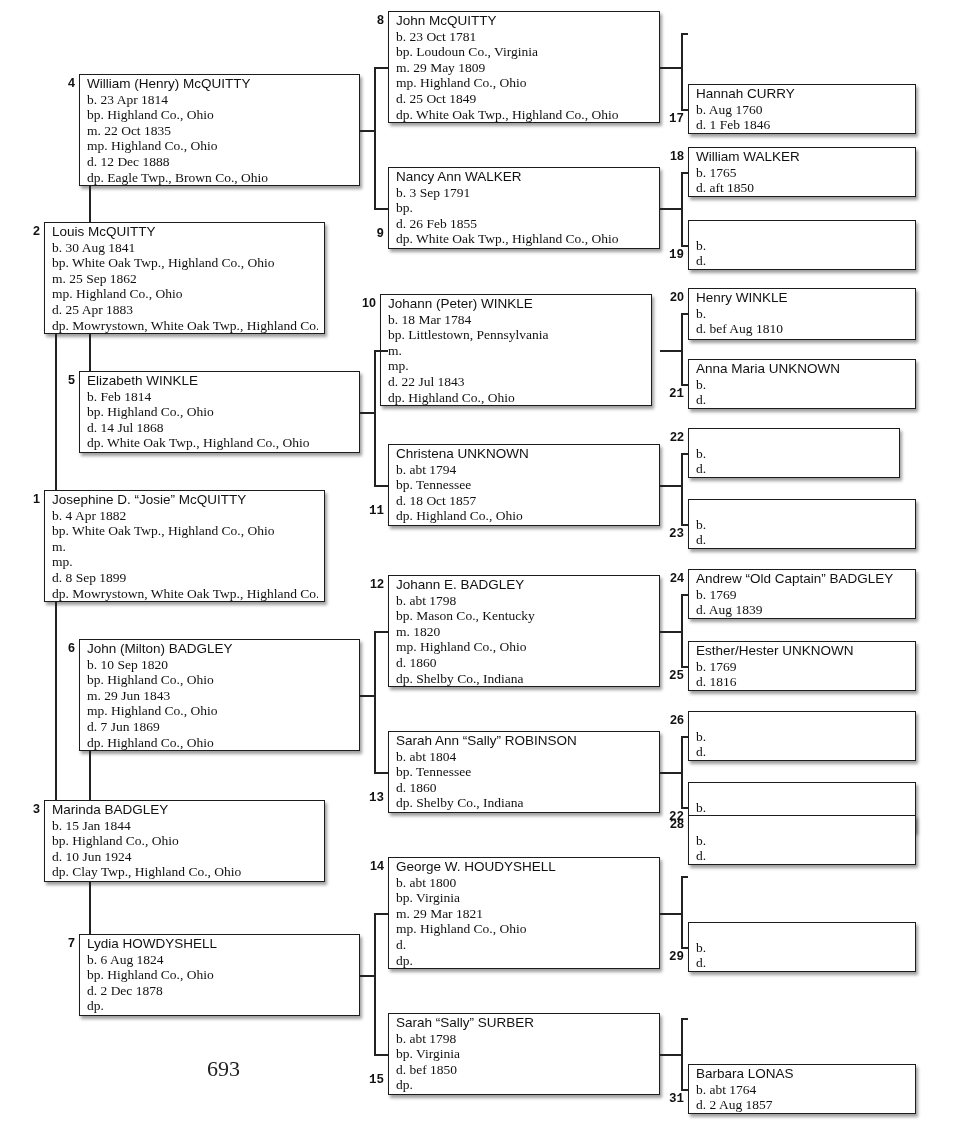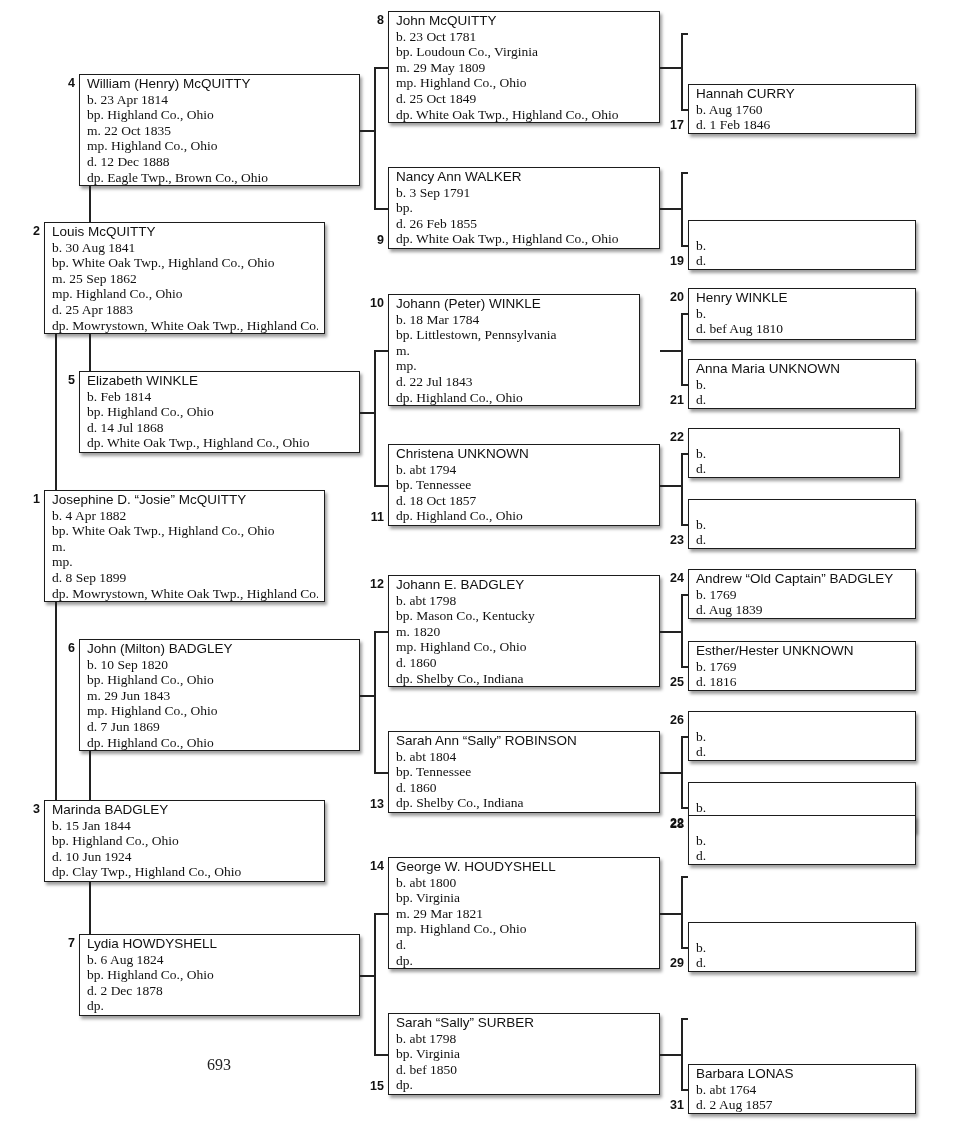--- a/index.html
+++ b/index.html
@@ -6,24 +6,24 @@
   #chart{position:relative;width:960px;height:1125px;background:#fff;overflow:hidden;
          font-family:"Liberation Sans",sans-serif;color:#111;}
   .pbox{position:absolute;background:#fff;border:1.5px solid #1c1c1c;box-sizing:border-box;
         padding:1px 6px 0 7px;box-shadow:2px 3px 3px rgba(0,0,0,0.38);}
   .nm{font-family:"Liberation Sans",sans-serif;font-size:13.5px;line-height:15.6px;
       white-space:nowrap;overflow:hidden;min-height:15.6px;}
   .ln{font-family:"Liberation Serif",serif;font-size:13.5px;line-height:15.6px;
       white-space:nowrap;overflow:hidden;min-height:15.6px;}
   .num{position:absolute;right:100%;margin-right:5px;font-family:"Liberation Sans",sans-serif;
        font-weight:bold;font-size:12.5px;line-height:15px;}
-  .num.top{top:1px;} .num.bot{bottom:0;}
+  .num.top{top:1px;} .num.bot{bottom:6px;font-family:Liberation Mono, monospace;}
   .v,.h{position:absolute;background:#222;}
   .v{width:1.5px;} .h{height:1.5px;}
-  .pageno{position:absolute;font-family:"Liberation Serif",serif;font-size:16px;color:#222;}
+  .pageno{position:absolute;font-family:"Liberation Serif",serif;font-size:22px;color:#222;}
 </style>
 </head>
 <body>
 
 <div id="chart">
 
   <div class="pbox" style="left:44px;top:490px;width:281px;height:112px">
     <span class="num top">1</span>
     <div class="nm">Josephine D. “Josie” McQUITTY</div>
     <div class="ln">b. 4 Apr 1882</div>
@@ -107,21 +107,21 @@
 
   <div class="pbox" style="left:388px;top:167px;width:272px;height:82px">
     <span class="num bot">9</span>
     <div class="nm">Nancy Ann WALKER</div>
     <div class="ln">b. 3 Sep 1791</div>
     <div class="ln">bp.</div>
     <div class="ln">d. 26 Feb 1855</div>
     <div class="ln">dp. White Oak Twp., Highland Co., Ohio</div>
   </div>
 
-  <div class="pbox" style="left:388px;top:294px;width:252px;height:112px">
+  <div class="pbox" style="left:380px;top:294px;width:272px;height:112px">
     <span class="num top">10</span>
     <div class="nm">Johann (Peter) WINKLE</div>
     <div class="ln">b. 18 Mar 1784</div>
     <div class="ln">bp. Littlestown, Pennsylvania</div>
     <div class="ln">m.</div>
     <div class="ln">mp.</div>
     <div class="ln">d. 22 Jul 1843</div>
     <div class="ln">dp. Highland Co., Ohio</div>
   </div>
 
@@ -173,20 +173,26 @@
     <div class="ln">d. bef 1850</div>
     <div class="ln">dp.</div>
   </div>
 
   <div class="pbox" style="left:688px;top:84px;width:228px;height:50px">
     <span class="num bot">17</span>
     <div class="nm">Hannah CURRY</div>
     <div class="ln">b. Aug 1760</div>
     <div class="ln">d. 1 Feb 1846</div>
   </div>
+  <div class="pbox" style="left:688px;top:147px;width:228px;height:50px">
+    <span class="num top">18</span>
+    <div class="nm">William WALKER</div>
+    <div class="ln">b. 1765</div>
+    <div class="ln">d. aft 1850</div>
+  </div>
   <div class="pbox" style="left:688px;top:220px;width:228px;height:50px">
     <span class="num bot">19</span>
     <div class="nm"></div>
     <div class="ln">b.</div>
     <div class="ln">d.</div>
   </div>
   <div class="pbox" style="left:688px;top:288px;width:228px;height:52px">
     <span class="num top">20</span>
     <div class="nm">Henry WINKLE</div>
     <div class="ln">b.</div>

